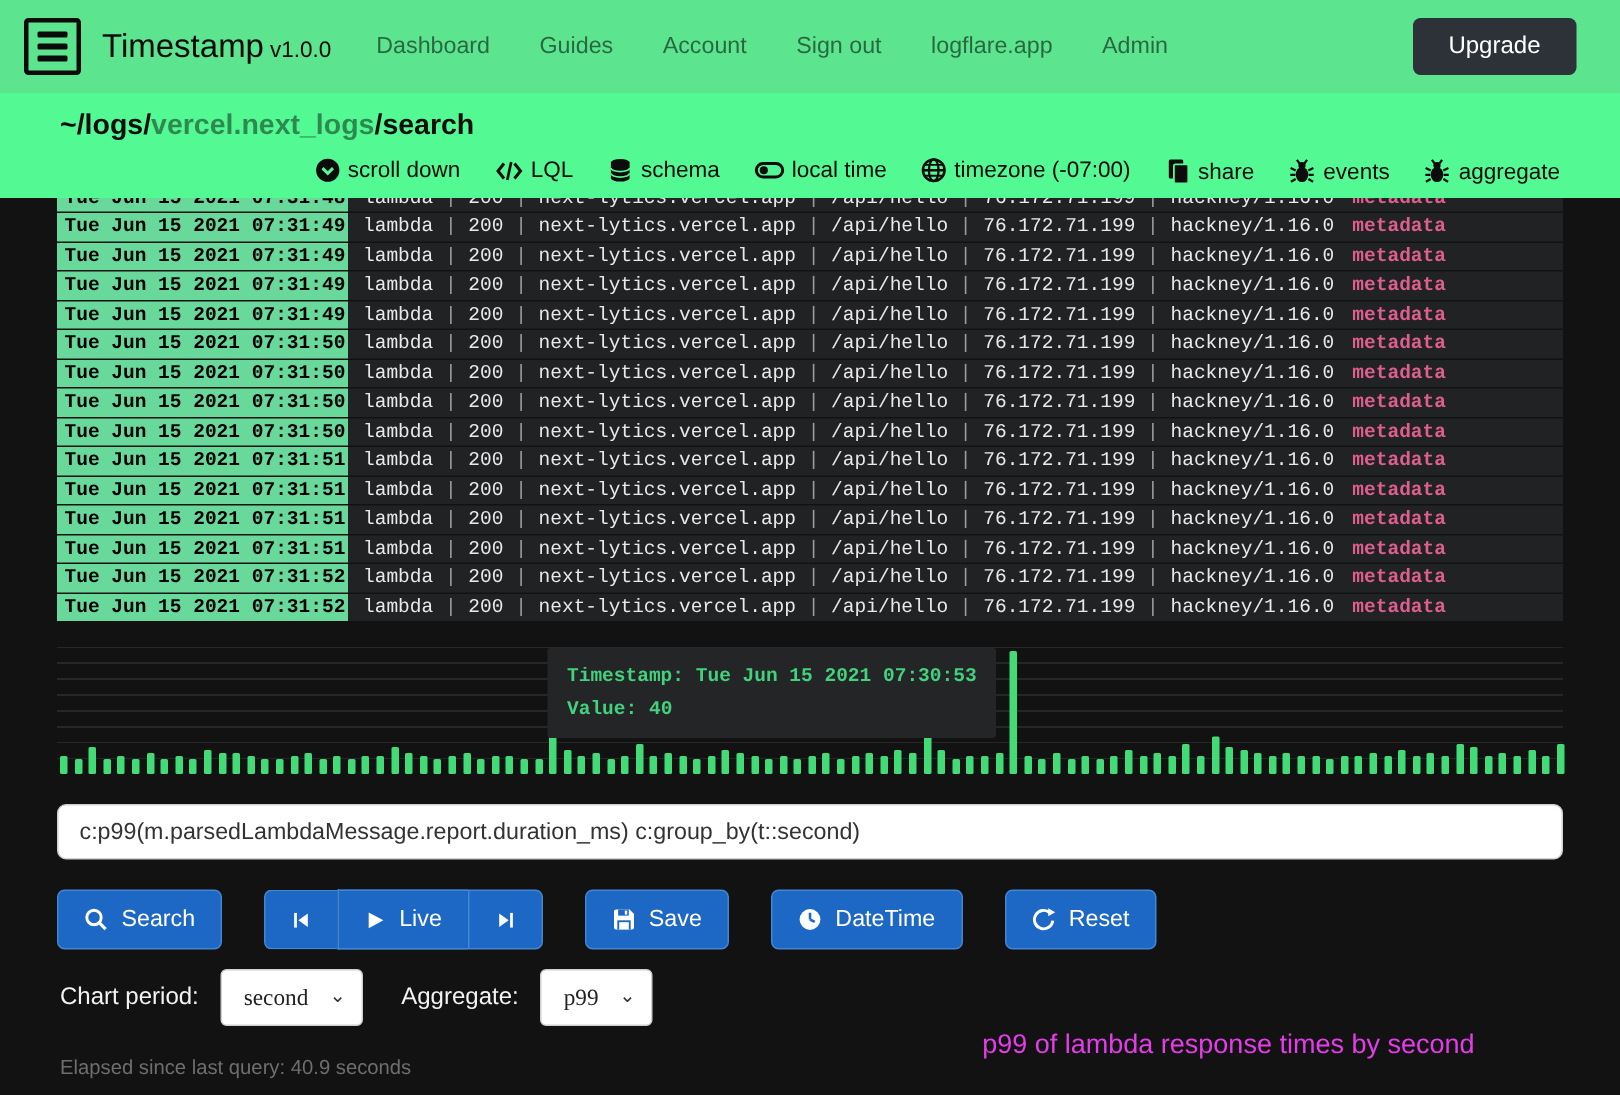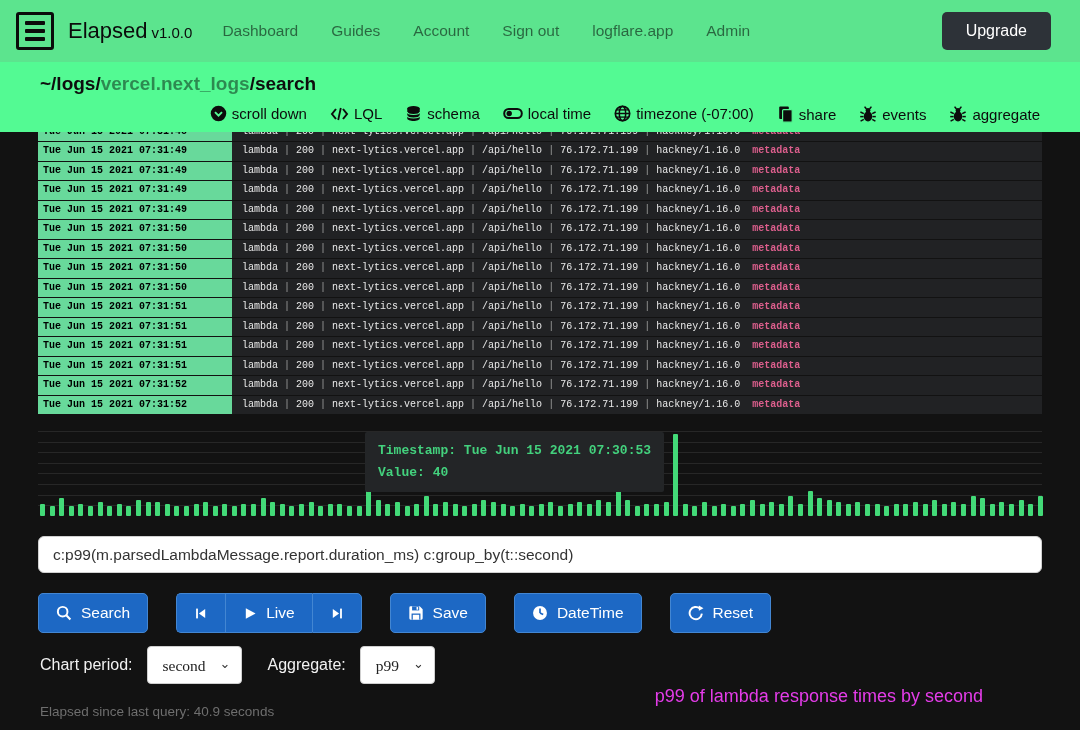--- a/index.html
+++ b/index.html
@@ -32,21 +32,21 @@
   
   .subheader{height:70px;background:var(--green-sub);position:relative;}
   .breadcrumb{position:absolute;left:40px;top:11px;font-size:19px;font-weight:600;color:#0e0e0e;}
   .breadcrumb .muted{color:rgba(0,0,0,0.45);}
   .tools{position:absolute;right:40px;bottom:9px;display:flex;align-items:flex-start;gap:23px;}
   .tool{display:flex;align-items:center;gap:5px;color:#0c0c0c;font-size:15px;font-weight:500;cursor:pointer;white-space:nowrap;}
   .tool svg{display:block;}
 
   
   .table-clip{margin-left:38px;width:1004px;height:283px;overflow:hidden;}
-  .log-row{display:flex;height:18.5px;margin-bottom:1px;font-family:"Liberation Mono",monospace;font-size:10px;line-height:18.5px;white-space:nowrap;}
+  .log-row{display:flex;height:18.5px;margin-bottom:1px;font-family:"Liberation Mono",monospace;font-size:13px;line-height:18.5px;white-space:nowrap;}
   .log-row:first-child{margin-top:-9.5px;}
   .ts-cell{width:194px;flex:0 0 auto;background:var(--green-cell);color:#000;font-weight:700;padding-left:5px;overflow:hidden;}
   .line-cell{flex:1;background:var(--row-bg);color:#e9e9e9;padding-left:10px;overflow:hidden;}
   .pipe{color:#9c9c9c;white-space:pre;}
   .meta{color:var(--pink);font-weight:700;margin-left:12px;text-decoration:none;cursor:pointer;}
 
   
   .chart{position:relative;margin:16px 38px 0;width:1004px;height:92px;}
   .grid{position:absolute;left:0;right:0;top:0;bottom:7px;background:repeating-linear-gradient(to bottom,#272727 0,#272727 1px,transparent 1px,transparent 10.6px);}
   .bars{position:absolute;left:2px;right:0;bottom:7px;height:85px;display:flex;align-items:flex-end;gap:4.6px;}
@@ -79,21 +79,21 @@
 </head>
 <body>
 
 <div class="header">
   <div class="logo">
       <i></i>
       <i></i>
       <i></i>
     </div>
   <div class="brand">
-    <span>Elapsed</span><span class="ver">v1.0.0</span>
+    <span>Timestamp</span><span class="ver">v1.0.0</span>
   </div>
   <div class="nav">
     <a>Dashboard</a>
     <a>Guides</a>
     <a>Account</a>
     <a>Sign out</a>
     <a>logflare.app</a>
     <a>Admin</a>
   </div>
   <button class="upgrade">Upgrade</button>

